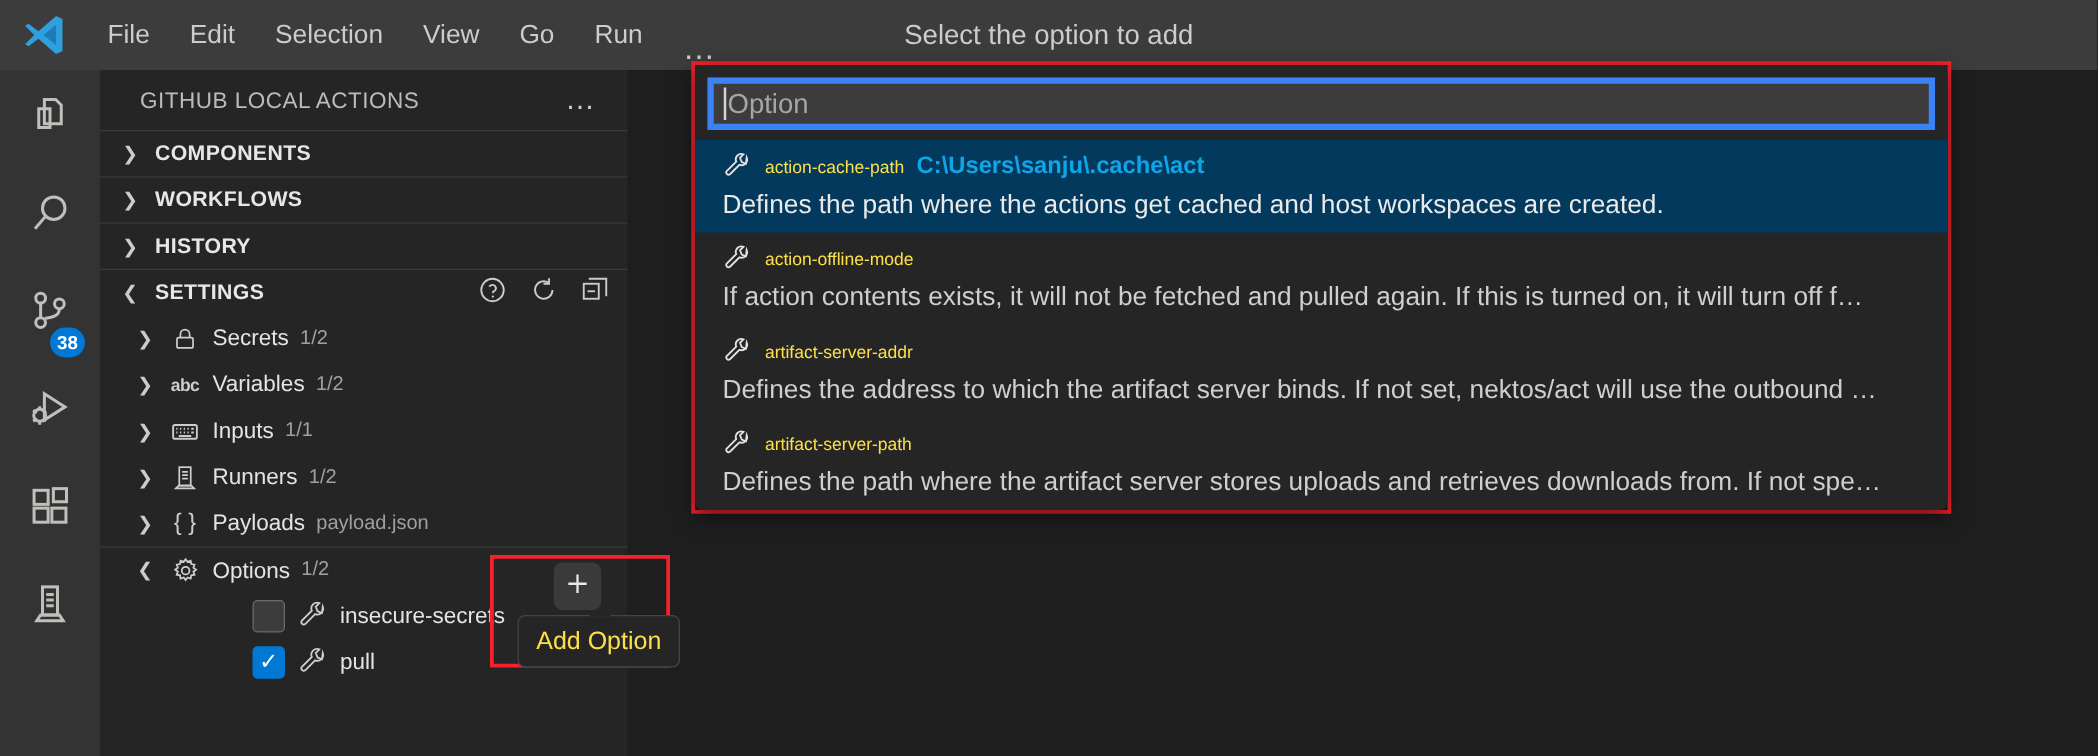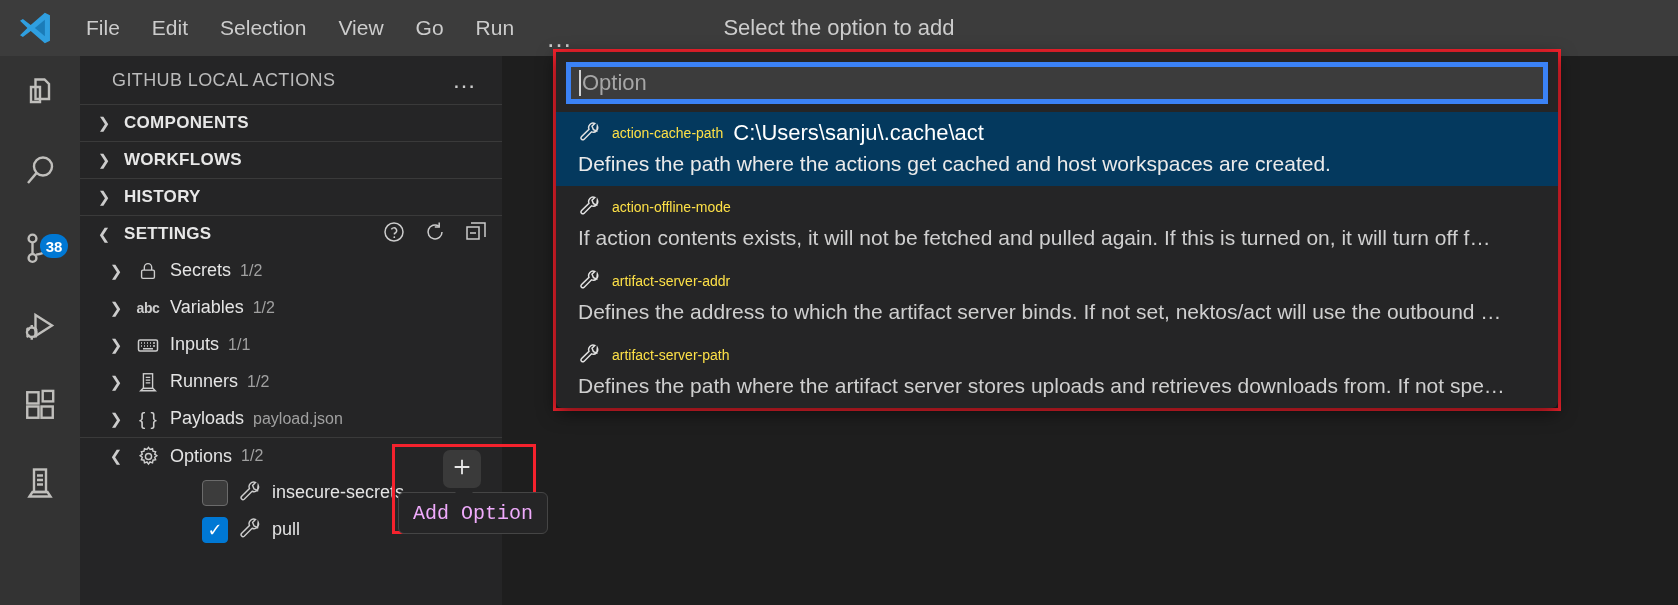--- a/index.html
+++ b/index.html
@@ -32,21 +32,21 @@
   .activitybar {
     position: absolute; left: 0; top: 56px; width: 80px; height: 549px;
     background: #333333; display:flex; flex-direction:column; align-items:center;
   }
   .act-icon {
     width: 80px; height: 78px; display:flex; align-items:center; justify-content:center;
     position: relative;
   }
   .act-icon svg { stroke:#c0bfbc; fill:none; stroke-width:1.6; }
   .badge {
-    position:absolute; right: 12px; bottom: 32px;
+    position:absolute; right: 12px; bottom: 4px;
     background:#0078d4; color:#fff; font-size:15px; font-weight:600;
     min-width:28px; height:24px; border-radius:12px;
     display:flex; align-items:center; justify-content:center; padding:0 3px;
   }
 
   
   .sidebar {
     position:absolute; left: 80px; top: 56px; width: 422px; height: 549px;
     background: #252526;
   }
@@ -90,24 +90,24 @@
     position:absolute; left: 392px; top: 444px; width: 144px; height: 90px;
     border: 3px solid #f5222d; z-index: 30;
   }
   .plus-btn {
     position:absolute; left: 443px; top: 450px; width: 38px; height: 38px;
     background:#3a3a3a; border-radius:7px; display:flex; align-items:center; justify-content:center;
     z-index:32;
   }
   .plus-btn svg { stroke:#e8e8e8; stroke-width:2; }
   .tooltip {
-    position:absolute; left: 398px; top: 492px; height: 42px; min-width: 130px;
+    position:absolute; left: 414px; top: 492px; height: 42px; min-width: 130px;
     background:#252526; border:1px solid #454545; border-radius:6px;
     display:flex; align-items:center; justify-content:center; padding: 0 14px;
-    color:#f0abfc; font-size:20px; z-index:31;font-family:Liberation Mono, monospace;
+    color:#fde047; font-size:20px; z-index:31;
   }
   .tooltip::before{
     content:""; position:absolute; top:-9px; left: 56px;
     border-left:9px solid transparent; border-right:9px solid transparent;
     border-bottom:9px solid #252526;
   }
 
   
   .qp-wrap {
     position:absolute; left: 553px; top: 49px; width: 1008px;
@@ -124,21 +124,21 @@
   }
   .caret { width:2px; height:26px; background:#d4d4d4; margin-right:1px; }
   .qp-placeholder { color:#a6a6a6; font-size:22px; }
   .qp-list { }
   .qp-item { padding: 6px 0 10px 0; }
   .qp-item.selected { background:#04395e; }
   .qp-line1 { display:flex; align-items:center; gap:10px; padding: 0 20px 0 22px; height:30px; }
   .qp-line1 .wrench { width:24px; height:24px; display:flex; align-items:center; justify-content:center; }
   .qp-line1 .wrench svg { stroke:#e3e3e3; fill:none; stroke-width:1.6; }
   .qp-label { color:#fde047; font-size:14px; }
-  .qp-detail { color:#ffffff; font-size:22px; }
+  .qp-detail { color:#0ea5e9; font-size:19px;font-weight:bold; }
   .qp-desc {
     color:#cfcfcf; font-size:21px; padding: 4px 18px 0 22px;
     white-space:nowrap; overflow:hidden; text-overflow:clip;
   }
   .qp-item.selected .qp-desc { color:#eaeaea; }
 </style>
 </head>
 <body>
 
 <div id="root">

